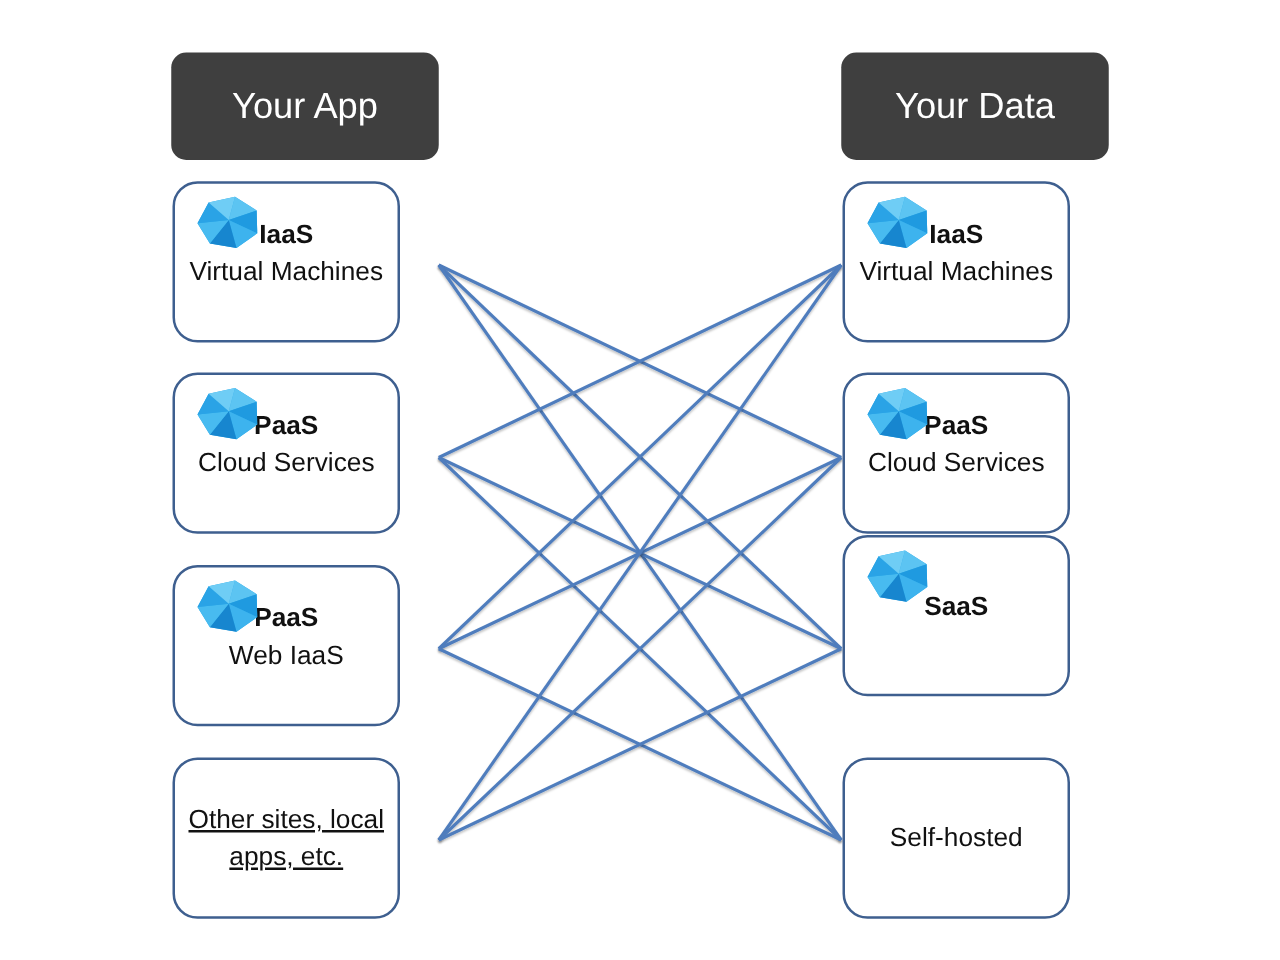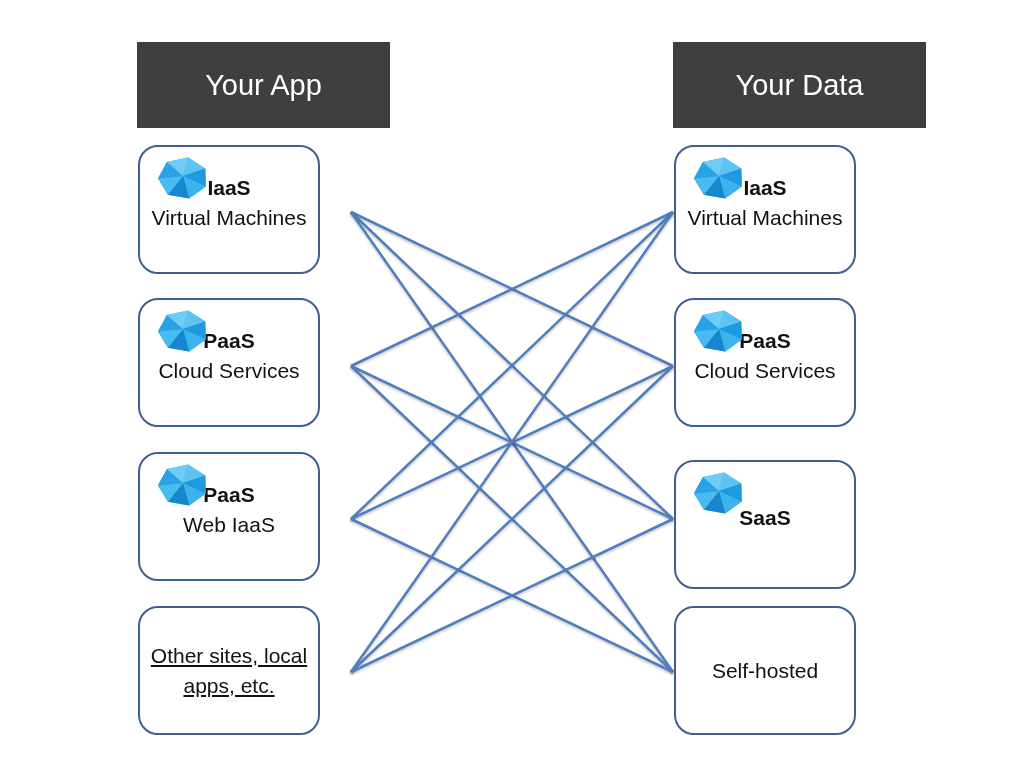--- a/index.html
+++ b/index.html
@@ -1,20 +1,20 @@
 <!DOCTYPE html>
 <html><head>
 <meta charset="utf-8">
 <style>
   html, body { margin: 0; padding: 0; background: #ffffff; }
   body { width: 1024px; height: 768px; position: relative; overflow: hidden;
          font-family: "Liberation Sans", "DejaVu Sans", sans-serif; }
-  .header { position: absolute; top: 42px; width: 253px; height: 86px;
+  .header { position: absolute; top: 42px; width: 214px; height: 86px;
             background: #3f3f3f; color: #ffffff; display: flex; align-items: center;
-            justify-content: center; font-size: 29px; }
+            justify-content: center; font-size: 29px; border-radius: 12px; }
   #hdr-left { left: 137px; }
   #hdr-right { left: 673px; }
   #links { position: absolute; left: 0; top: 0; }
   .box { position: absolute; width: 182px; height: 129px; border: 2.5px solid #3e5f8f;
          border-radius: 20px; background: #ffffff; box-sizing: border-box;
          display: flex; flex-direction: column; align-items: center; justify-content: center;
          font-size: 21px; color: #111; text-align: center; line-height: 30px; }
   .box.left { left: 138px; }
   .box.right { left: 674px; }
   .box .tier { font-weight: bold; }
@@ -126,21 +126,21 @@
           <polygon points="27,21 33.2,43.4 11.9,39.7" fill="#1786cf"></polygon>
           <polygon points="27,21 11.9,39.7 2.0,23.5" fill="#48bbf0"></polygon>
           <polygon points="27,21 2.0,23.5 10.9,6.9" fill="#2aa3e6"></polygon>
           <polygon points="27,21 10.9,6.9 32.0,2.4" fill="#6fcdf5"></polygon>
         </svg></span>
       <div class="txt">
         <div class="tier">PaaS</div>
         <div class="label">Web IaaS</div>
       </div>
     </div>
-    <div class="box right has-icon" style="top: 460px;">
+    <div class="box right has-icon" style="top: 428px;">
       <span class="icon"><svg viewBox="0 0 54 46" width="54" height="46">
           <polygon points="32.0,2.4 49.3,13.4 49.8,31.6 33.2,43.4 11.9,39.7 2.0,23.5 10.9,6.9" fill="#29a8e8"></polygon>
           <polygon points="27,21 32.0,2.4 49.3,13.4" fill="#5cc4f2"></polygon>
           <polygon points="27,21 49.3,13.4 49.8,31.6" fill="#1f9ae0"></polygon>
           <polygon points="27,21 49.8,31.6 33.2,43.4" fill="#3db3ee"></polygon>
           <polygon points="27,21 33.2,43.4 11.9,39.7" fill="#1786cf"></polygon>
           <polygon points="27,21 11.9,39.7 2.0,23.5" fill="#48bbf0"></polygon>
           <polygon points="27,21 2.0,23.5 10.9,6.9" fill="#2aa3e6"></polygon>
           <polygon points="27,21 10.9,6.9 32.0,2.4" fill="#6fcdf5"></polygon>
         </svg></span>

